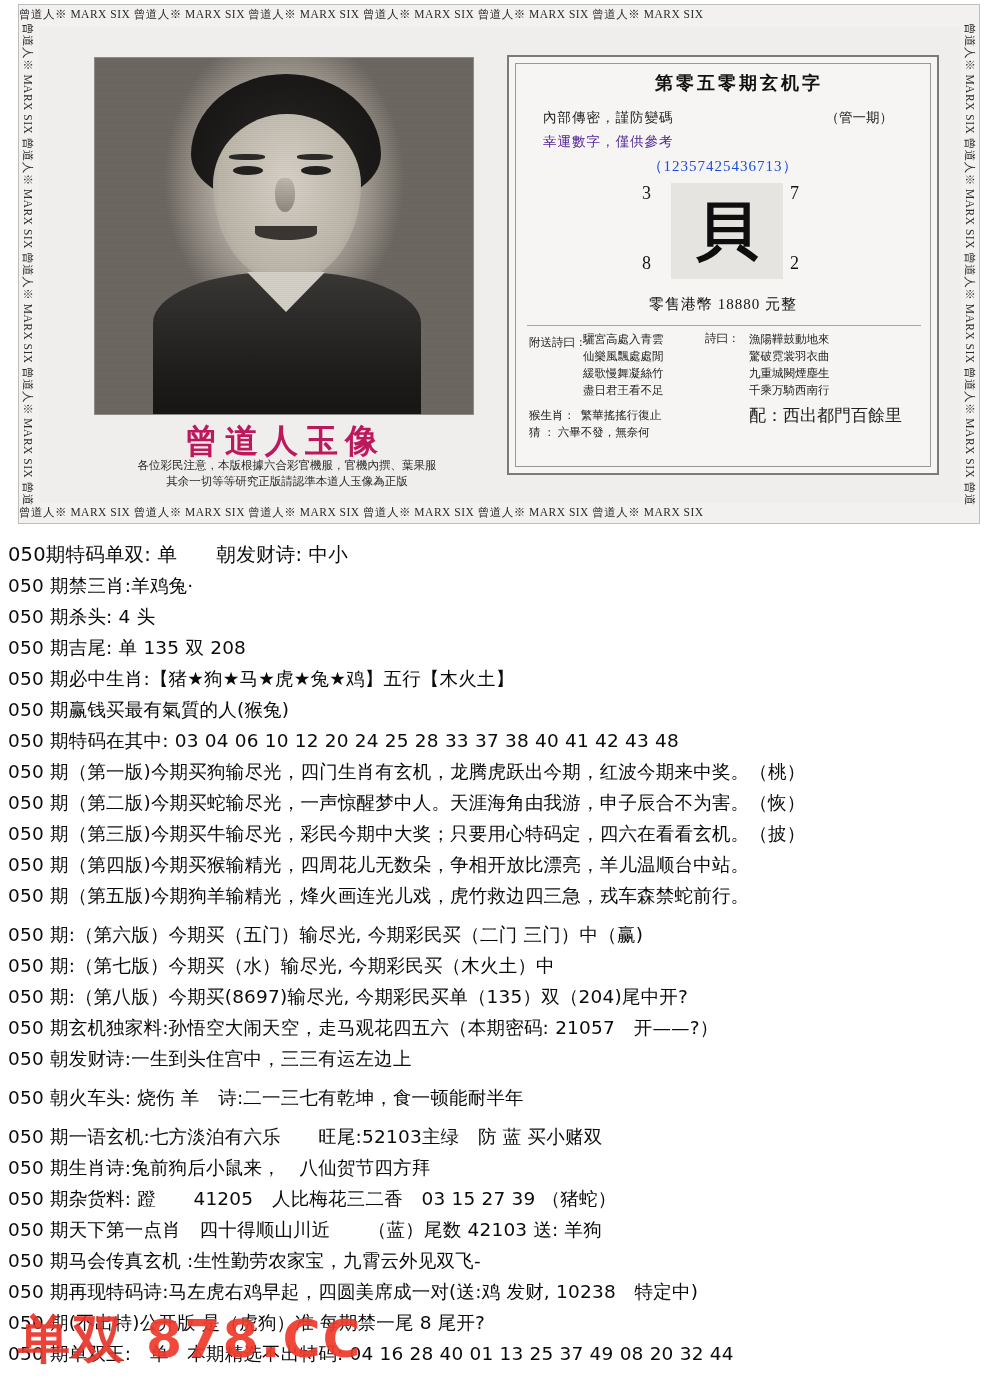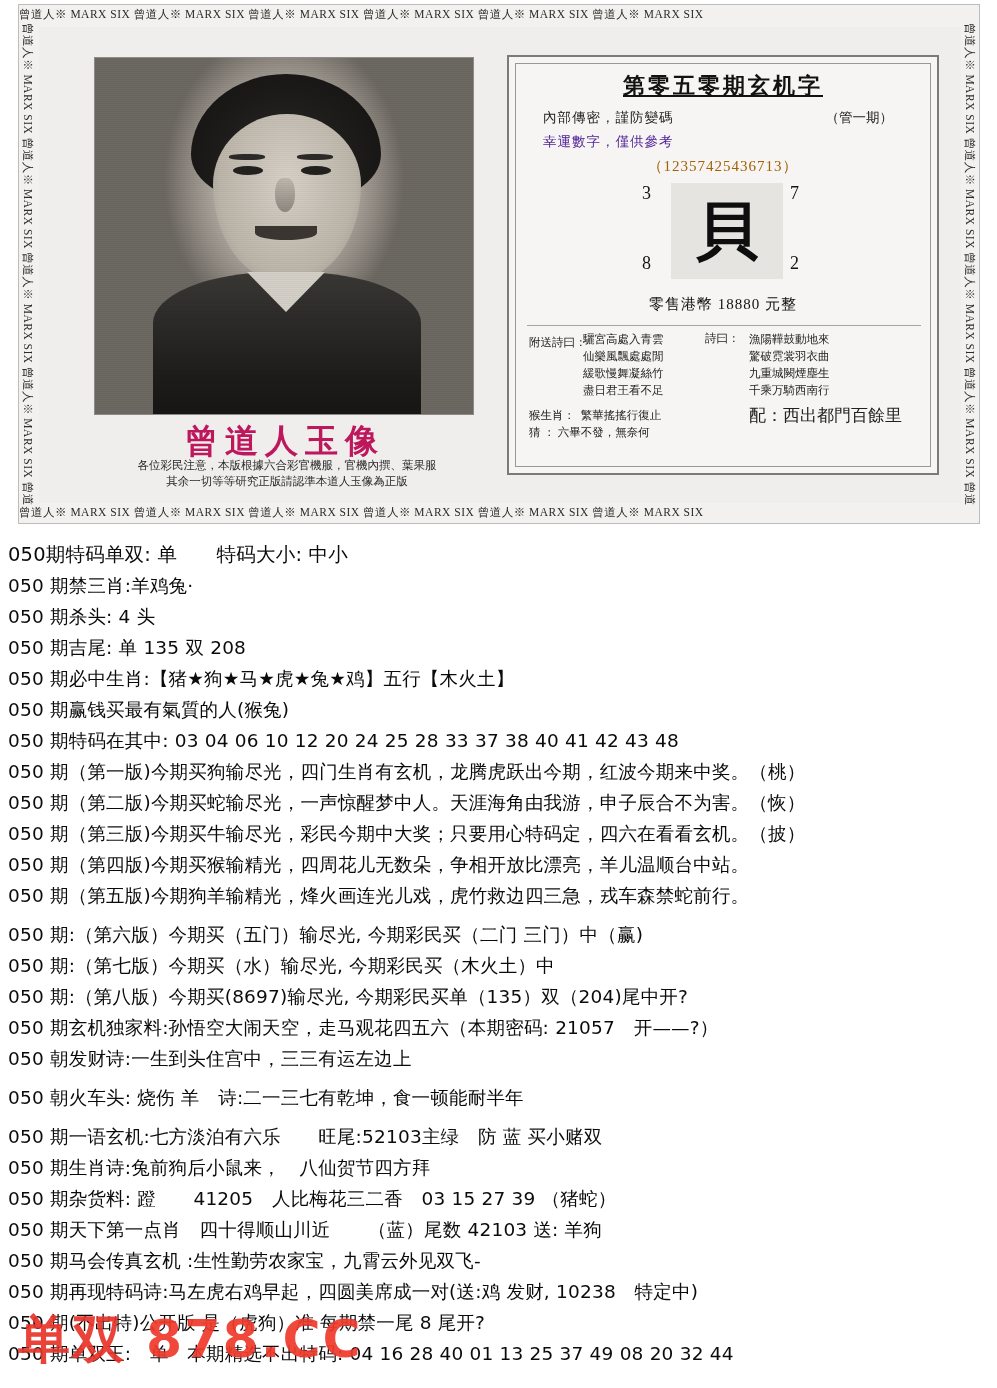--- a/index.html
+++ b/index.html
@@ -146,49 +146,48 @@
     left: 468px; top: 28px;
     width: 432px; height: 420px;
     background: #f6f5f3;
     border: 2px solid #7c7a76;
   }
   .card-inner {
     position: absolute; left: 6px; top: 6px; right: 6px; bottom: 6px;
     border: 1px solid #9a9894;
   }
   .card-title {
-    position: absolute; left: 0; top: 14px; width: 100%;
+    position: absolute; left: 16px; top: 14px; width: 100%;
     text-align: center;
     font-family: "Liberation Serif", serif;
     font-weight: bold;
-    font-size: 22px;
+    font-size: 18px;
     letter-spacing: 3px;
     color: #121212;
-    text-decoration: underline;
   }
   .card-sub1 {
     position: absolute; left: 34px; top: 52px;
     font-family: "Liberation Serif", serif;
     font-size: 13.5px; letter-spacing: 1px; color: #1c1c1c;
   }
   .card-sub1b {
     position: absolute; left: 34px; top: 76px;
     font-family: "Liberation Serif", serif;
     font-size: 13.5px; letter-spacing: 1px; color: #4c1d95;
   }
   .card-paren {
     position: absolute; right: 44px; top: 52px;
     font-family: "Liberation Serif", serif;
     font-size: 13.5px; color: #1c1c1c;
   }
   .card-code {
     position: absolute; left: 0; top: 100px; width: 100%;
     text-align: center;
     font-family: "Liberation Serif", serif;
-    font-size: 15px; letter-spacing: 1px; color: #a16207;
+    font-size: 15px; letter-spacing: 1px; color: #1d4ed8;
   }
   .glyph-box {
     position: absolute; left: 162px; top: 126px;
     width: 112px; height: 96px;
     background: #e6e4e0;
     border: 0;
   }
   .glyph {
     position: absolute; left: 0; top: 0; width: 112px; height: 96px;
     text-align: center;
@@ -350,21 +349,21 @@
 
         <div class="card-foot-l" style="white-space:pre;">猴生肖：  繁華搖搖行復止
 猜 ： 六畢不發，無奈何</div>
         <div class="card-foot-r">配：西出都門百餘里</div>
       </div>
 
     </div>
   </div>
 
   <div class="lines">
-    <div class="line big">050期特码单双: 单　　特码大小: 中小</div>
+    <div class="line big">050期特码单双: 单　　朝发财诗: 中小</div>
     <div class="line">050 期禁三肖:羊鸡兔·</div>
     <div class="line">050 期杀头: 4 头</div>
     <div class="line">050 期吉尾: 单 135 双 208</div>
     <div class="line">050 期必中生肖:【猪★狗★马★虎★兔★鸡】五行【木火土】</div>
     <div class="line">050 期赢钱买最有氣質的人(猴兔)</div>
     <div class="line">050 期特码在其中: 03 04 06 10 12 20 24 25 28 33 37 38 40 41 42 43 48</div>
     <div class="line">050 期（第一版)今期买狗输尽光，四门生肖有玄机，龙腾虎跃出今期，红波今期来中奖。（桃）</div>
     <div class="line">050 期（第二版)今期买蛇输尽光，一声惊醒梦中人。天涯海角由我游，申子辰合不为害。（恢）</div>
     <div class="line">050 期（第三版)今期买牛输尽光，彩民今期中大奖；只要用心特码定，四六在看看玄机。（披）</div>
     <div class="line">050 期（第四版)今期买猴输精光，四周花儿无数朵，争相开放比漂亮，羊儿温顺台中站。</div>

